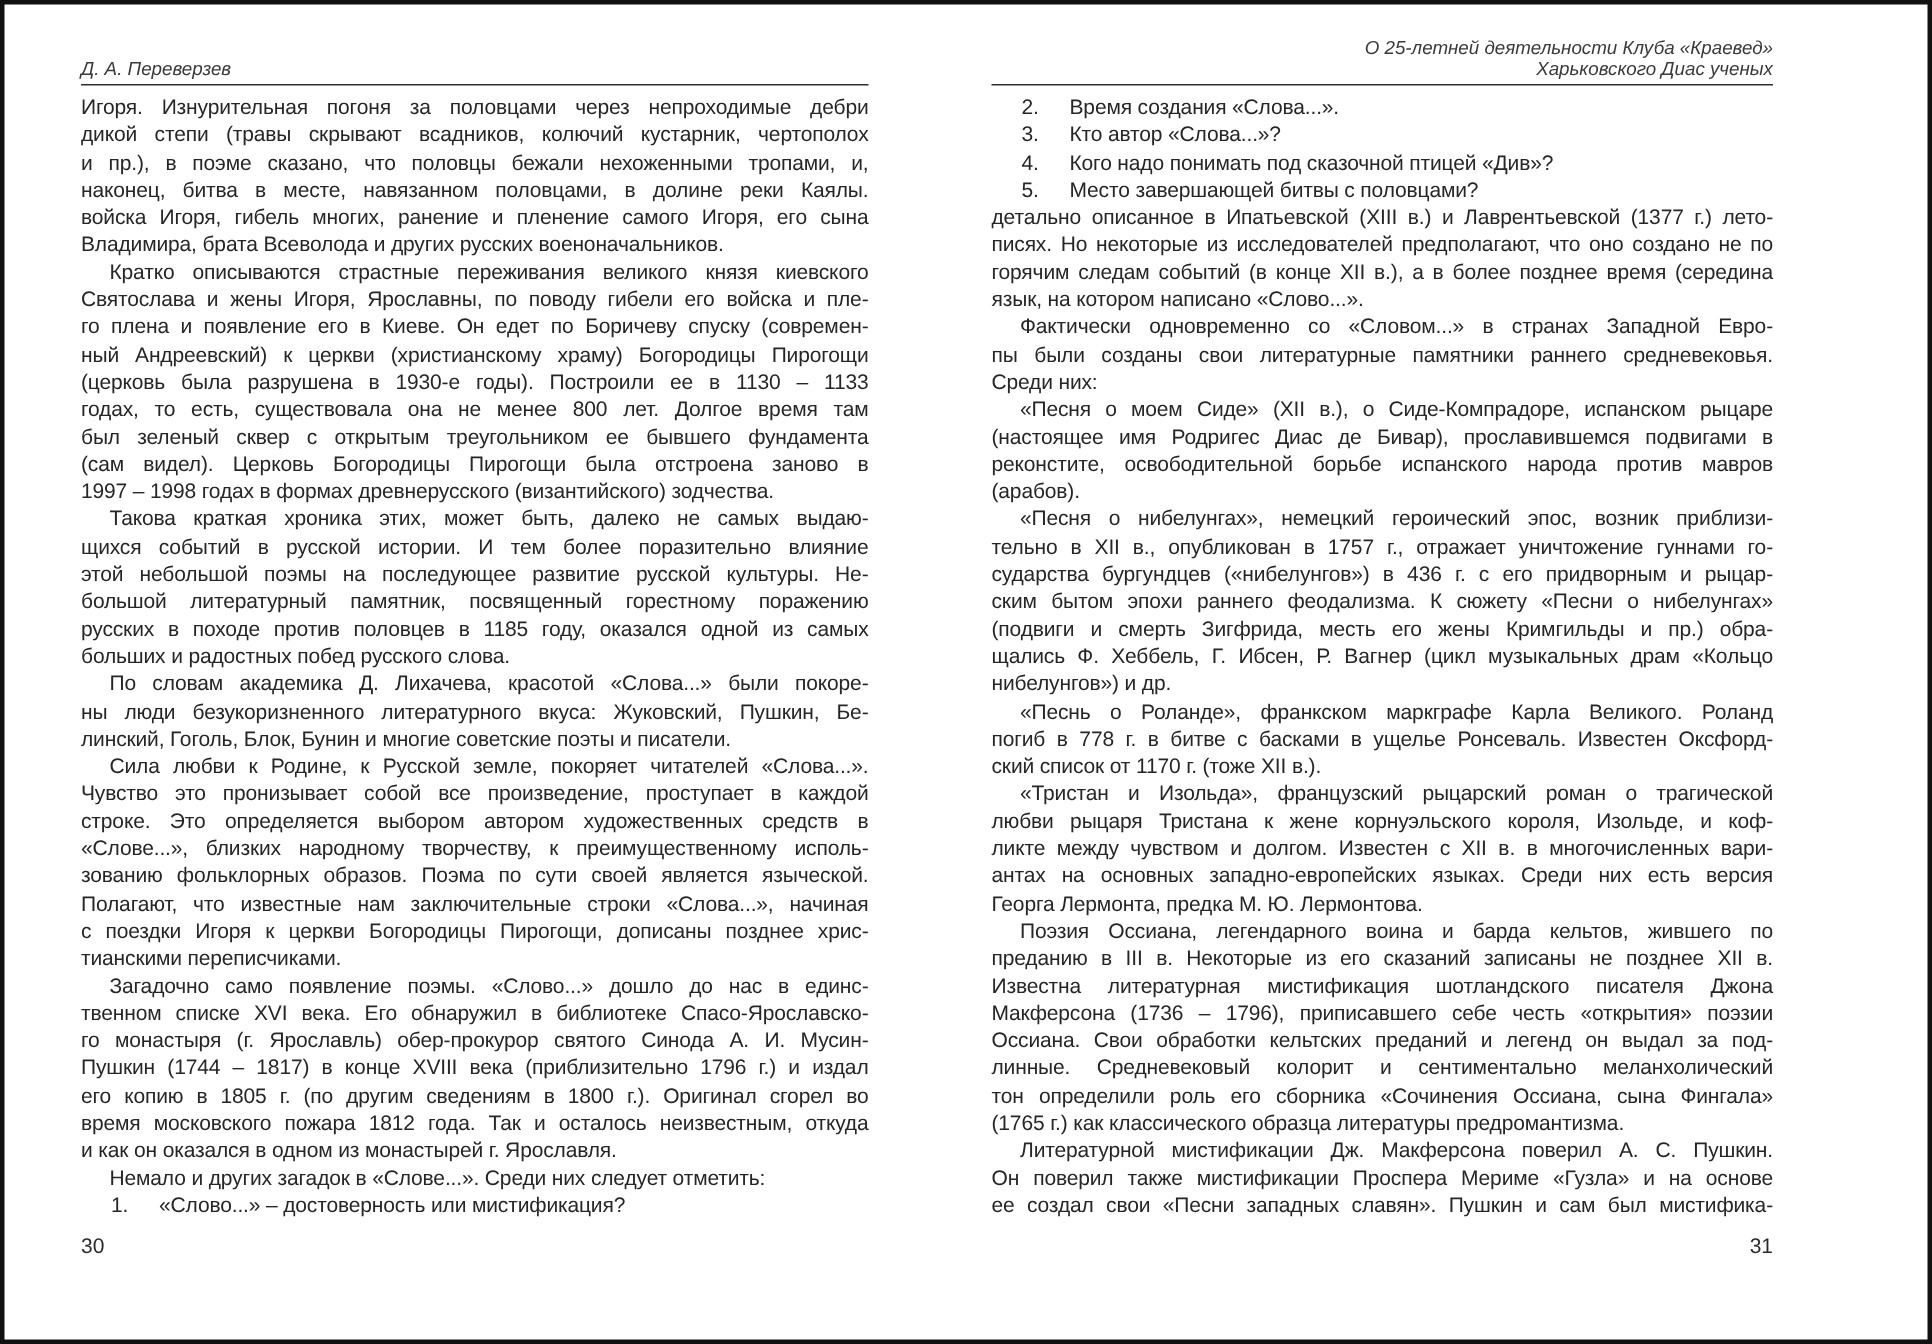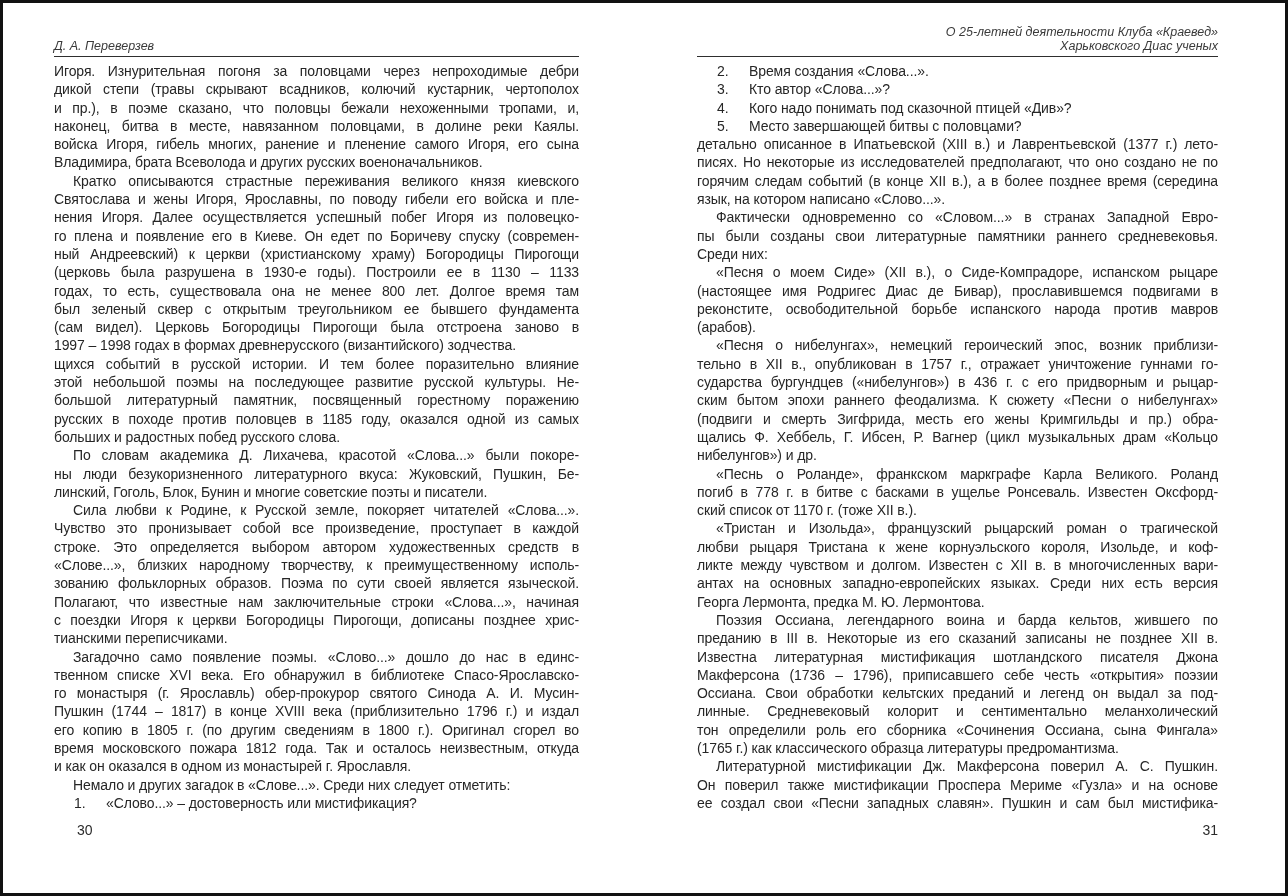--- a/index.html
+++ b/index.html
@@ -8,21 +8,21 @@
     width:1288px; height:896px;
     box-sizing:border-box;
     background:#ffffff;
     border:3px solid #111111;
     overflow:hidden;
     font-family:"Liberation Sans", sans-serif;
     color:#262626;
   }
   .col { position:absolute; top:29px; }
   .col-left  { left:51px;  width:525px; }
-  .col-right { left:694px; width:521px; }
+  .col-right { left:658px; width:521px; }
   .hdr {
     height:21px;
     display:flex; align-items:flex-end;
     border-bottom:1.6px solid #2e2e2e;
     padding-bottom:3px;
     font-style:italic;
     font-size:12.5px; line-height:13.5px;
     color:#3a3a3a;
   }
   .hdr-left  { justify-content:flex-start; }
@@ -36,21 +36,20 @@
     overflow:visible;
   }
   .j   { text-align:justify; text-align-last:justify; }
   .ind { text-indent:19px; }
   .item { padding-left:20px; }
   .item .num { display:inline-block; width:32px; }
   .pagenum {
     margin-top:11px;
     font-size:14px; line-height:15px;
     color:#2b2b2b;
-    margin-left:23px;
   }
   .pagenum-right { text-align:right; }
 </style>
 </head>
 <body>
 
 <div id="spread">
 
   <div class="col col-left">
     <div class="hdr hdr-left">
@@ -61,30 +60,30 @@
           <div class="line j">Игоря. Изнурительная погоня за половцами через непроходимые дебри</div>
           <div class="line j">дикой степи (травы скрывают всадников, колючий кустарник, чертополох</div>
           <div class="line j">и пр.), в поэме сказано, что половцы бежали нехоженными тропами, и,</div>
           <div class="line j">наконец, битва в месте, навязанном половцами, в долине реки Каялы.</div>
           <div class="line j">войска Игоря, гибель многих, ранение и пленение самого Игоря, его сына</div>
           <div class="line">Владимира, брата Всеволода и других русских военоначальников.</div>
         </div>
         <div>
           <div class="line j ind">Кратко описываются страстные переживания великого князя киевского</div>
           <div class="line j">Святослава и жены Игоря, Ярославны, по поводу гибели его войска и пле-</div>
-          <div class="line j">нения Игоря. Далее осуществляется успешный побег Игоря из половецко-</div>
           <div class="line j">го плена и появление его в Киеве. Он едет по Боричеву спуску (современ-</div>
           <div class="line j">ный Андреевский) к церкви (христианскому храму) Богородицы Пирогощи</div>
           <div class="line j">(церковь была разрушена в 1930-е годы). Построили ее в 1130 – 1133</div>
           <div class="line j">годах, то есть, существовала она не менее 800 лет. Долгое время там</div>
           <div class="line j">был зеленый сквер с открытым треугольником ее бывшего фундамента</div>
           <div class="line j">(сам видел). Церковь Богородицы Пирогощи была отстроена заново в</div>
           <div class="line">1997 – 1998 годах в формах древнерусского (византийского) зодчества.</div>
         </div>
         <div>
+          <div class="line j ind">Такова краткая хроника этих, может быть, далеко не самых выдаю-</div>
           <div class="line j">щихся событий в русской истории. И тем более поразительно влияние</div>
           <div class="line j">этой небольшой поэмы на последующее развитие русской культуры. Не-</div>
           <div class="line j">большой литературный памятник, посвященный горестному поражению</div>
           <div class="line j">русских в походе против половцев в 1185 году, оказался одной из самых</div>
           <div class="line">больших и радостных побед русского слова.</div>
         </div>
         <div>
           <div class="line j ind">По словам академика Д. Лихачева, красотой «Слова...» были покоре-</div>
           <div class="line j">ны люди безукоризненного литературного вкуса: Жуковский, Пушкин, Бе-</div>
           <div class="line">линский, Гоголь, Блок, Бунин и многие советские поэты и писатели.</div>

